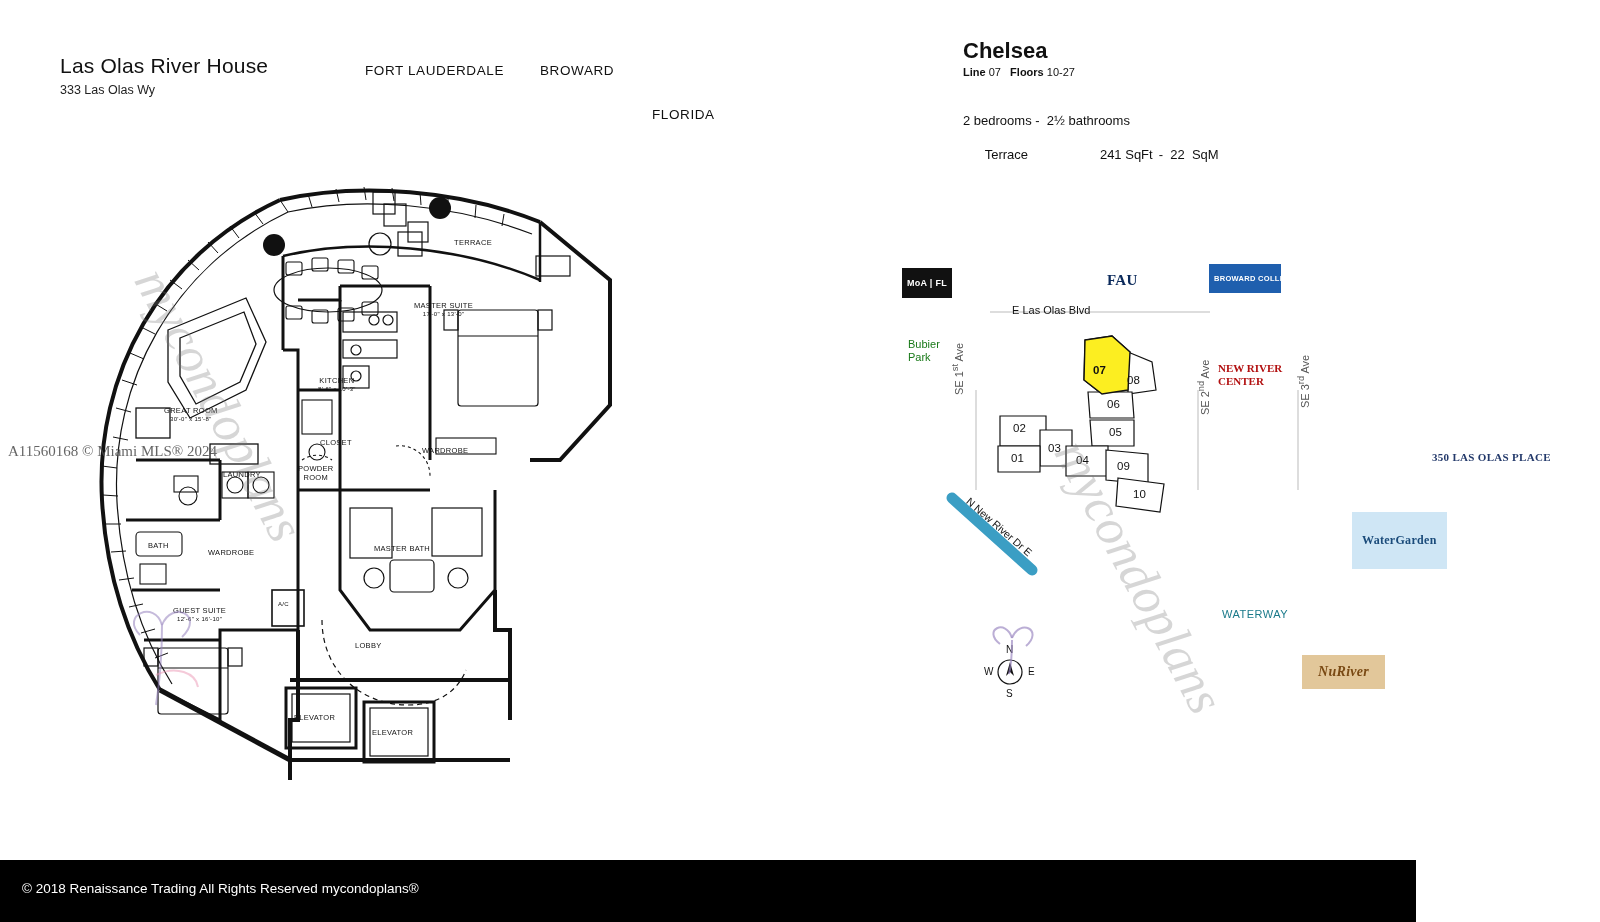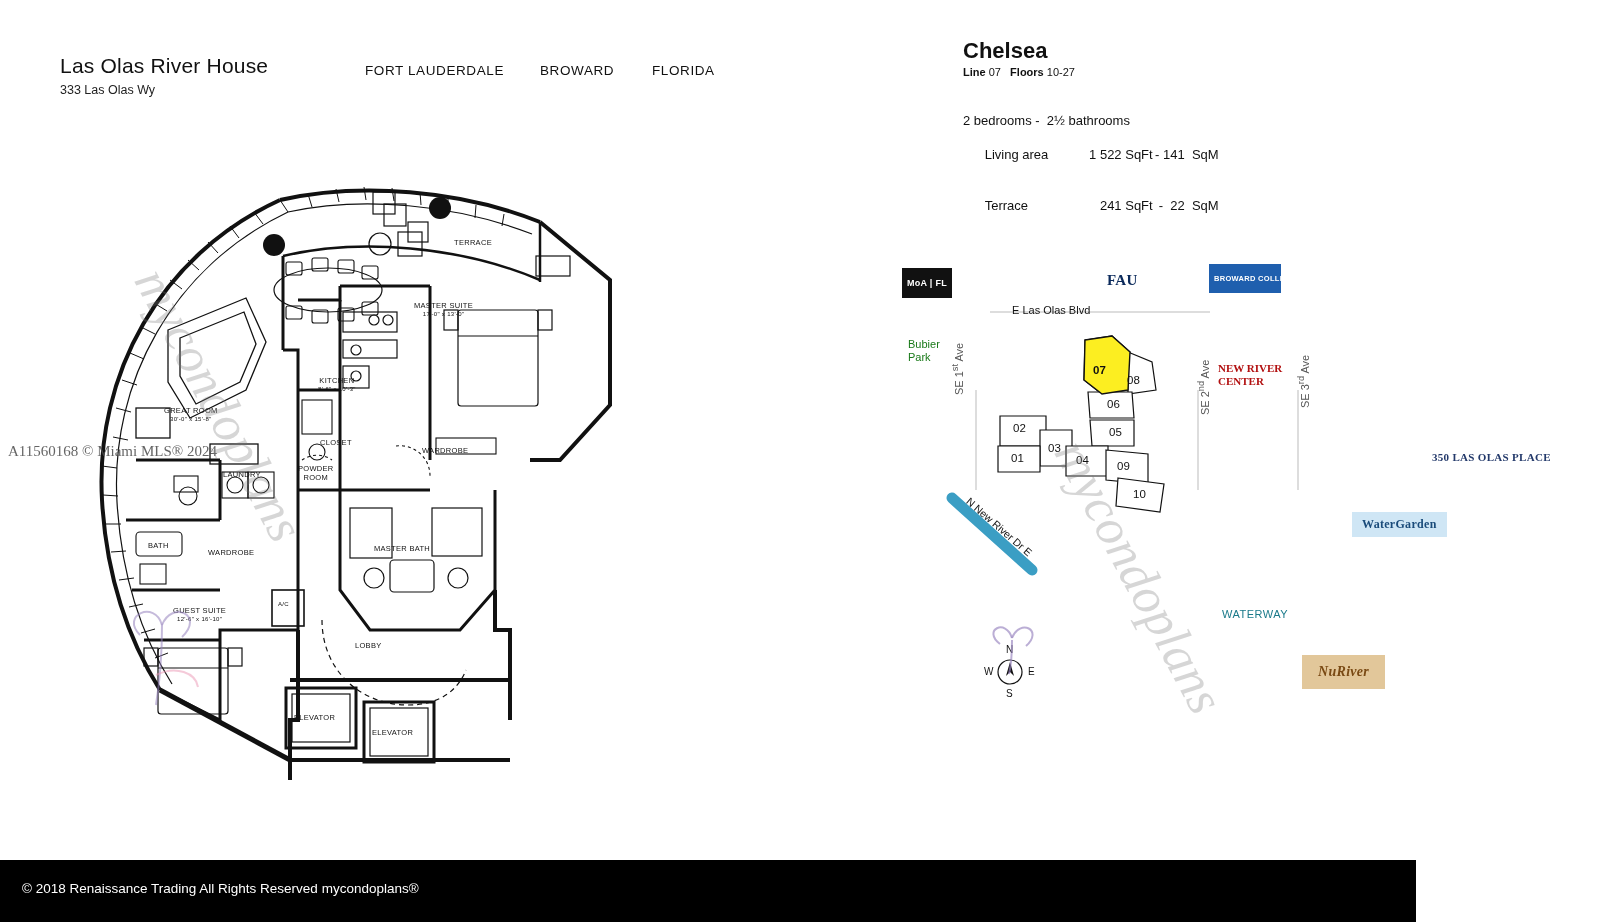--- a/index.html
+++ b/index.html
@@ -44,21 +44,21 @@
   .loc-row {
     position: absolute;
     top: 63px;
     font-size: 13.5px;
     letter-spacing: .6px;
     color: #111;
     white-space: nowrap;
   }
   .loc-city { left: 365px; }
   .loc-county { left: 540px; }
-  .loc-state { left: 652px; }
+  .loc-state { left: 652px; margin-top: 44px; }
 
   
   .unit-block {
     position: absolute;
     left: 963px;
     top: 38px;
   }
   .unit-name {
     font-size: 22px;
     font-weight: bold;
@@ -216,23 +216,20 @@
       <span class="lbl">Line</span>
       <span class="val">07</span>
       &nbsp;
       <span class="lbl">Floors</span>
       <span class="val">10-27</span>
     </div>
   </div>
 
   <div class="specs">
     <div class="spec-row">2 bedrooms -  2½ bathrooms</div>
-    <div class="spec-row">
-      <span class="spec-k">Living area</span><span class="spec-a">1 522 SqFt</span><span class="spec-b">- 141  SqM</span>
-    </div>
     <div class="spec-row">
       <span class="spec-k">Terrace</span><span class="spec-a">241 SqFt</span><span class="spec-b">-  22  SqM</span>
     </div>
   </div>
 
   <div class="floorplan">
     <svg width="660" height="620" viewBox="0 0 660 620">
       <g fill="none" stroke="#000">
 
         <path d="M240 40 C120 95 55 215 62 340 C67 430 95 490 120 530" stroke="#111" stroke-width="4" fill="none"></path>
@@ -489,21 +486,21 @@
         <circle cx="130" cy="432" r="12" fill="#fff" stroke="#111" stroke-width="1.2"></circle>
         <polygon points="130,422 126,436 130,432 134,436" fill="#111"></polygon>
       </g>
     </svg>
 
     
     <div class="badge" style="left:22px; top:28px; background:#111; color:#fff;">MoA | FL</div>
     <div class="badge" style="left:222px; top:22px; background:#fff; color:#0b2a5b; font-family:'Liberation Serif',serif; font-size:15px; border:0;">FAU</div>
     <div class="badge" style="left:329px; top:24px; background:#1f5fae; color:#fff; font-size:7.5px; line-height:9px; width:62px;">BROWARD COLLEGE</div>
     <div class="badge" style="left:546px; top:200px; background:#fff; color:#243a6b; font-family:'Liberation Serif',serif; font-size:11px; border:1px solid #fff;">350 LAS OLAS PLACE</div>
-    <div class="badge" style="left:472px; top:272px; background:#cfe6f5; color:#1a4b7a; font-family:'Liberation Serif',serif; font-size:12px; padding:5px 10px;">WaterGarden</div>
+    <div class="badge" style="left:472px; top:272px; background:#cfe6f5; color:#1a4b7a; font-family:'Liberation Serif',serif; font-size:12px; padding:21px 10px;">WaterGarden</div>
     <div class="badge" style="left:422px; top:415px; background:#e2c79a; color:#7a4a14; font-family:'Liberation Serif',serif; font-style:italic; font-size:14px; padding:9px 16px;">NuRiver</div>
 
     
     <div class="sm-text" style="left:132px; top:64px;">E Las Olas Blvd</div>
     <div class="sm-text" style="left:28px; top:98px; color:#1a7a1a; white-space:pre-line; line-height:13px;">Bubier
 Park</div>
     <div class="sm-text" style="left:338px; top:122px; color:#b21010; white-space:pre-line; line-height:13px; font-family:'Liberation Serif',serif; font-weight:bold;">NEW RIVER
 CENTER</div>
     <div class="sm-text" style="left:70px; top:155px; color:#555; transform:rotate(-90deg); transform-origin:left top;"><span>SE 1</span><sup>st</sup> Ave</div>
     <div class="sm-text" style="left:316px; top:175px; color:#555; transform:rotate(-90deg); transform-origin:left top;"><span>SE 2</span><sup>nd</sup> Ave</div>

